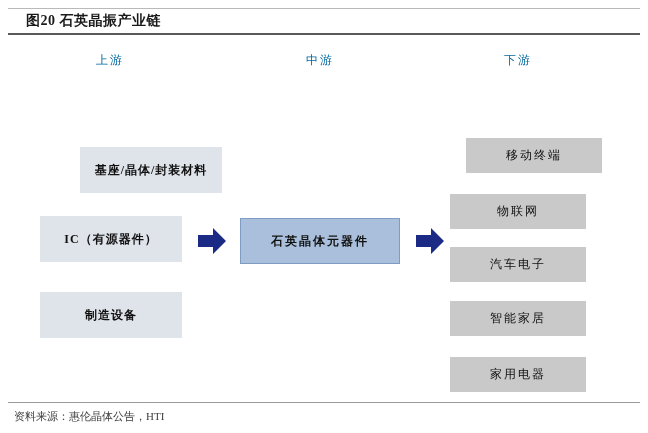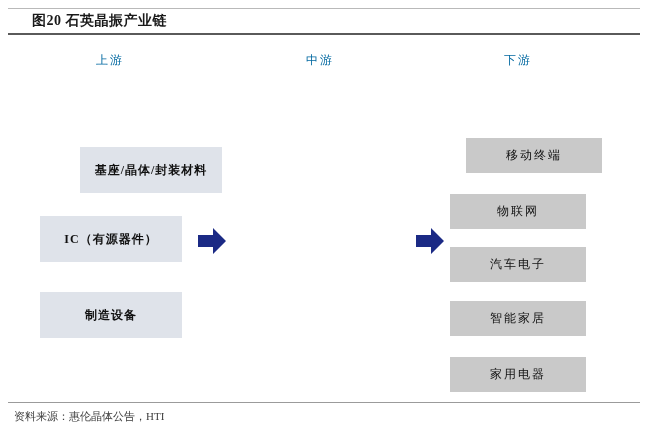--- a/index.html
+++ b/index.html
@@ -31,21 +31,21 @@
   .rule-title {
     position: absolute;
     left: 8px;
     top: 33px;
     width: 632px;
     height: 2px;
     background: #5a5a5a;
   }
   .fig-title {
     position: absolute;
-    left: 32px;
+    left: 26px;
     top: 12px;
     font-size: 14px;
     font-weight: bold;
     color: #1a1a1a;
     letter-spacing: 0.5px;
     white-space: nowrap;
     font-family: "Liberation Serif", "DejaVu Serif", serif;
   }
 
   
@@ -159,20 +159,21 @@
   <div class="box box-upstream box-up-1">基座/晶体/封装材料</div>
   <div class="box box-upstream box-up-2">IC（有源器件）</div>
   <div class="box box-upstream box-up-3">制造设备</div>
 
   <div class="arrow arrow-1">
     <svg width="32" height="30" viewBox="0 0 32 30" xmlns="http://www.w3.org/2000/svg">
       <polygon points="2,9 17,9 17,2 30,15 17,28 17,21 2,21" fill="#1b2a85"></polygon>
     </svg>
   </div>
 
+  <div class="box box-mid">石英晶体元器件</div>
 
   <div class="arrow arrow-2">
     <svg width="32" height="30" viewBox="0 0 32 30" xmlns="http://www.w3.org/2000/svg">
       <polygon points="2,9 17,9 17,2 30,15 17,28 17,21 2,21" fill="#1b2a85"></polygon>
     </svg>
   </div>
 
   <div class="box box-down box-dn-2">移动终端</div>
   <div class="box box-down box-dn-3">物联网</div>
   <div class="box box-down box-dn-4">汽车电子</div>

